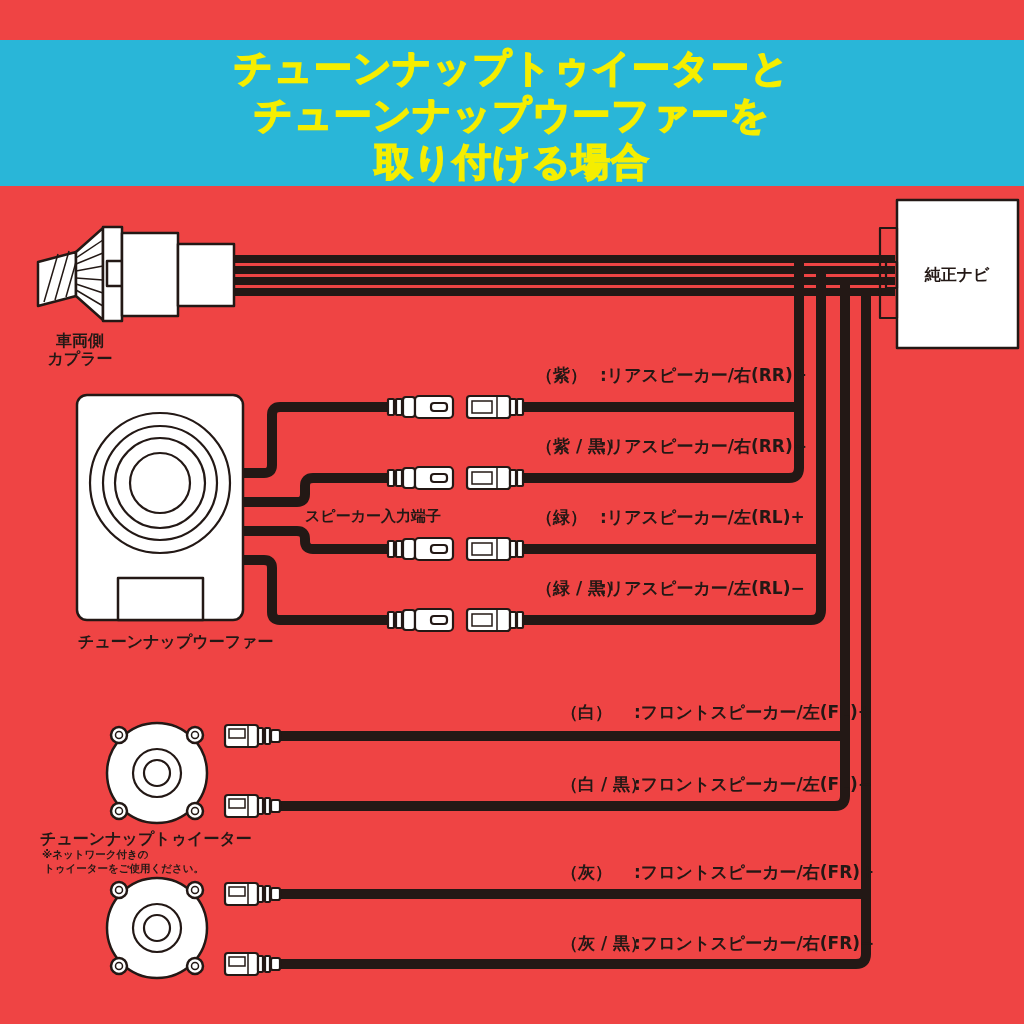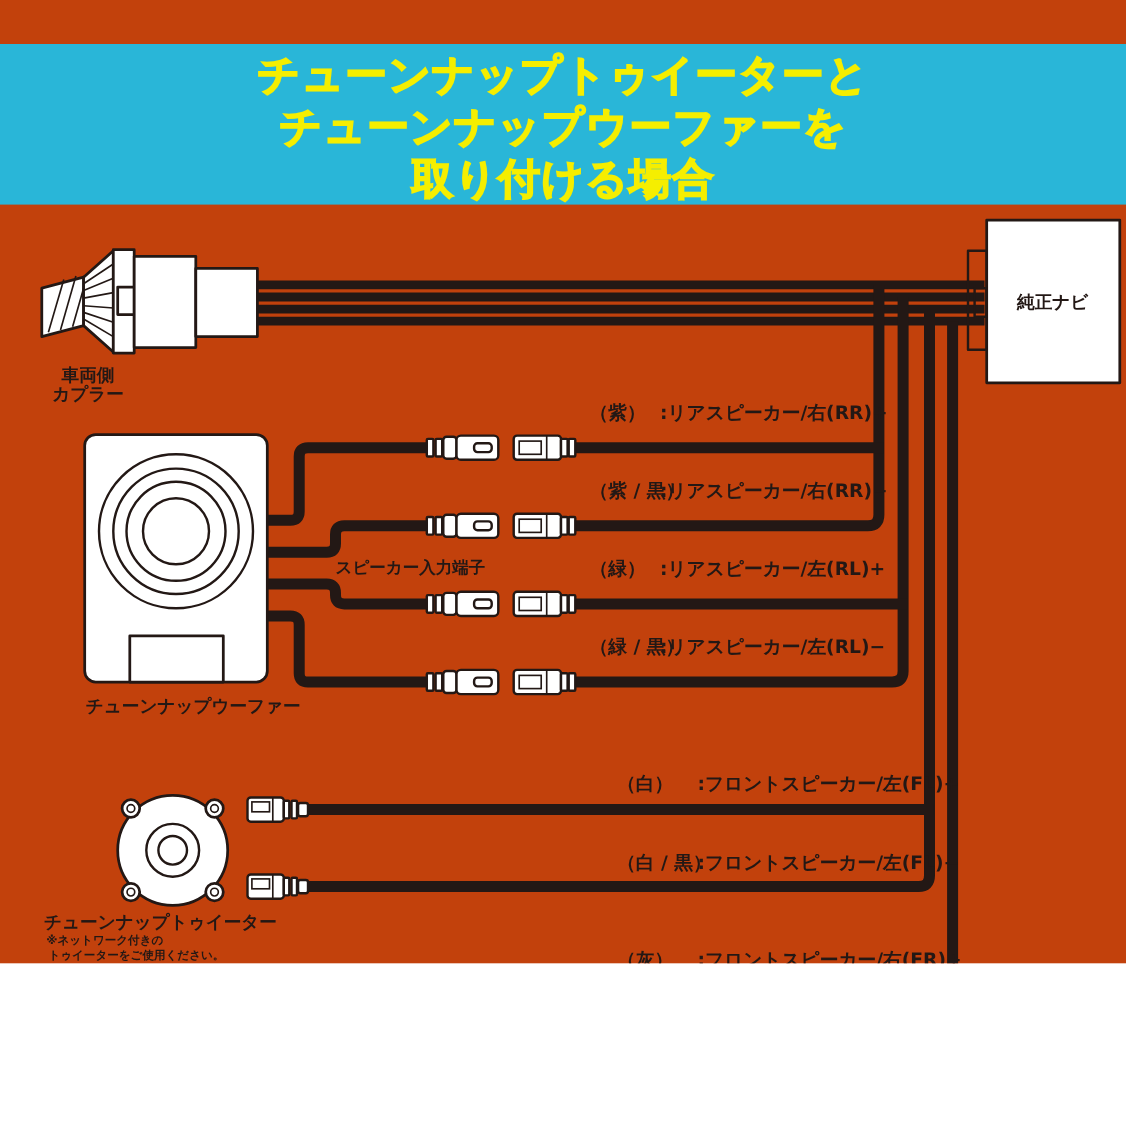--- a/index.html
+++ b/index.html
@@ -1,16 +1,16 @@
 <!DOCTYPE html>
 <html><head>
 <meta charset="utf-8">
 <style>
   html,body{margin:0;padding:0;background:#ffffff;}
-  .stage{position:relative;width:1024px;height:876px;background:#c2410c;overflow:hidden;}
+  .stage{position:relative;width:1024px;height:1024px;background:#ef4444;overflow:hidden;}
   svg{display:block;}
   .hdr{font-family:"DejaVu Sans",sans-serif;font-weight:900;font-size:38px;fill:#F5EE00;
        stroke:#F5EE00;stroke-width:1.6px;paint-order:stroke;letter-spacing:1px;}
   .t17{font-family:"DejaVu Sans",sans-serif;font-weight:bold;font-size:17px;fill:#231815;}
   .t16{font-family:"DejaVu Sans",sans-serif;font-weight:bold;font-size:16px;fill:#231815;}
   .t15{font-family:"DejaVu Sans",sans-serif;font-weight:bold;font-size:15px;fill:#231815;}
   .note{font-family:"DejaVu Sans",sans-serif;font-weight:600;font-size:10.5px;fill:#231815;}
   .wire{stroke:#231815;fill:none;stroke-linejoin:round;}
   .w8{stroke-width:8px;}
   .w10{stroke-width:10px;}

